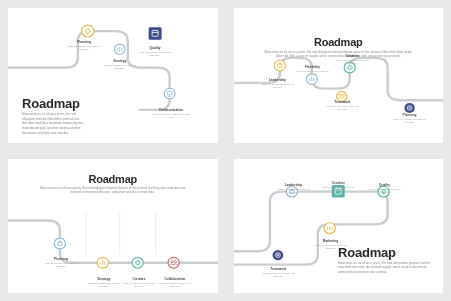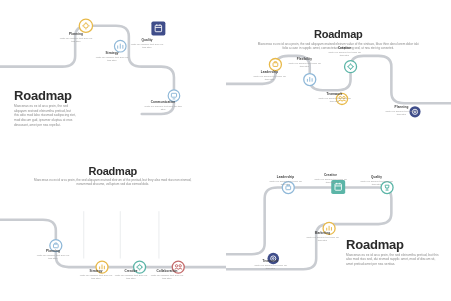--- a/index.html
+++ b/index.html
@@ -12,21 +12,21 @@
   .grid{
     display:grid;
     grid-template-columns:1fr 1fr;
     grid-template-rows:1fr 1fr;
     width:451px;height:301px;
     box-sizing:border-box;
   }
   .slide{
     position:relative;
     background:#ffffff;
-    margin:0;
+    margin:8px;
     overflow:hidden;
   }
   .slide .canvas{position:absolute;inset:0;}
   svg{position:absolute;left:0;top:0;width:100%;height:100%;}
   .ttl{
     position:absolute;
     font-weight:bold;
     color:#2b2b2b;
     letter-spacing:-0.2px;
   }

